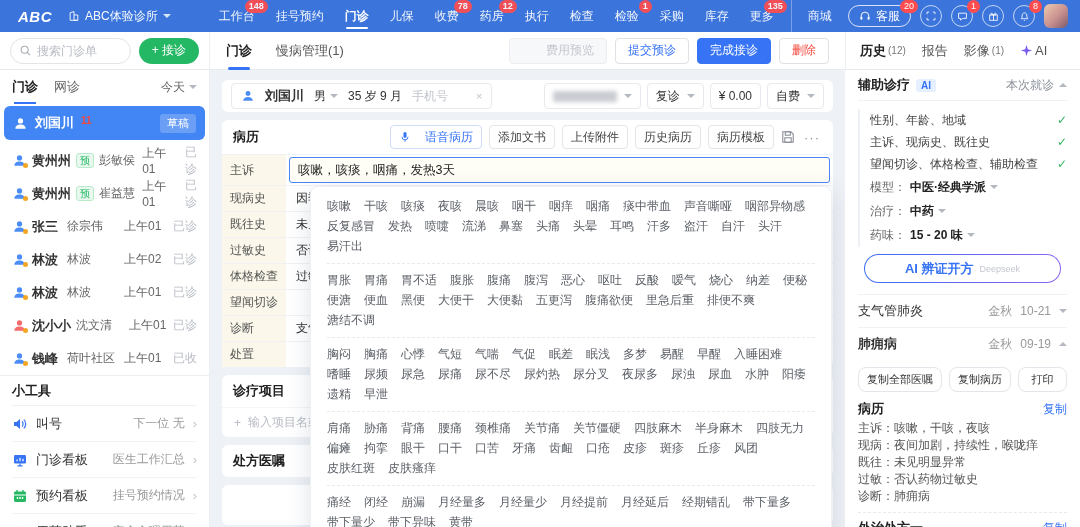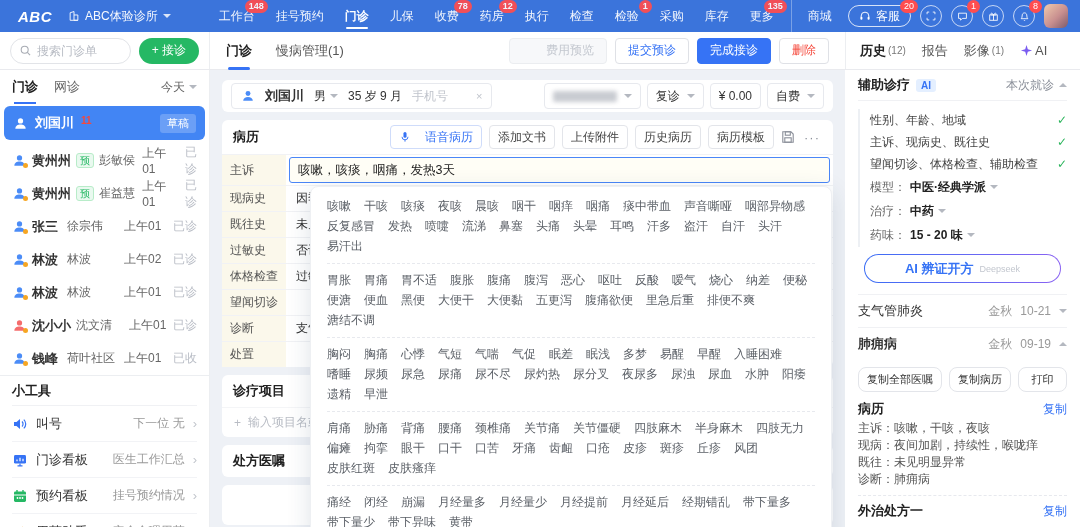--- a/index.html
+++ b/index.html
@@ -906,20 +906,24 @@
         <div class="rec-line">
           <span>现病：</span>
           <span>夜间加剧，持续性，喉咙痒</span>
         </div>
 
         <div class="rec-line">
           <span>既往：</span>
           <span>未见明显异常</span>
         </div>
 
+        <div class="rec-line">
+          <span>过敏：</span>
+          <span>否认药物过敏史</span>
+        </div>
 
         <div class="rec-line">
           <span>诊断：</span>
           <span>肺痈病</span>
         </div>
 
       <div class="dashed"></div>
       <div class="rec-head">
         <span class="rec-title">外治处方一</span>
         <span class="copy-link">复制</span>

